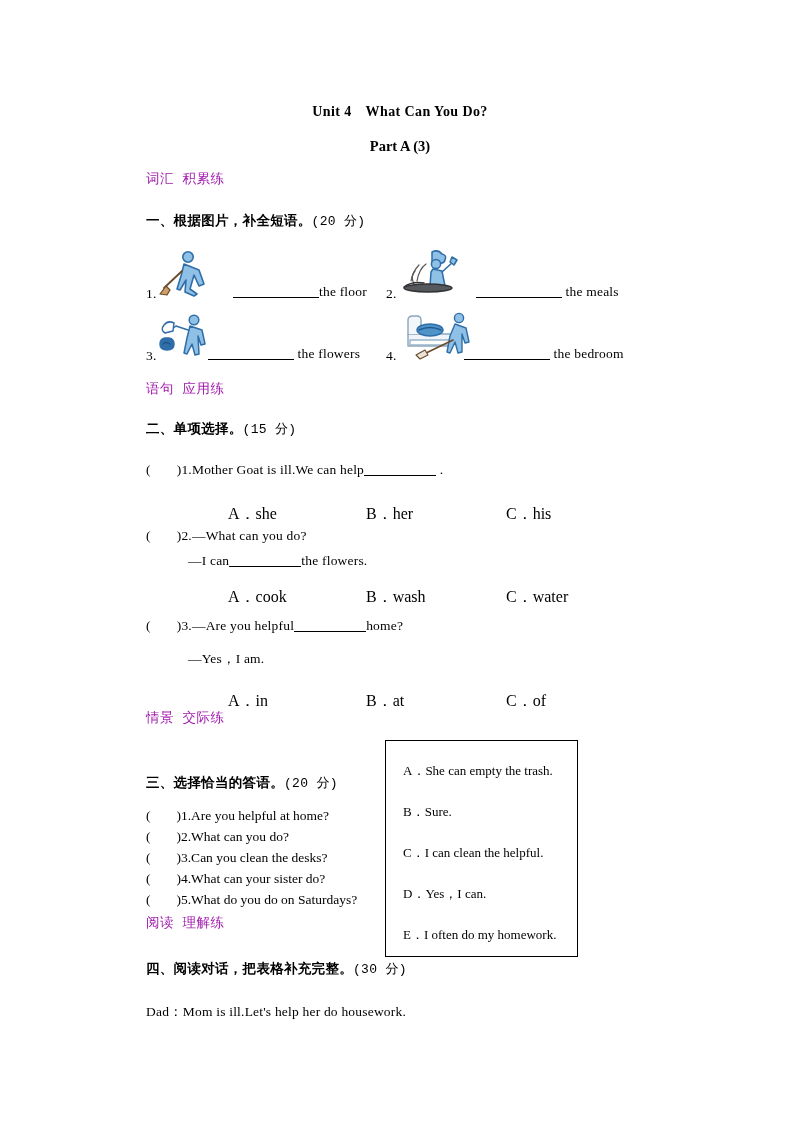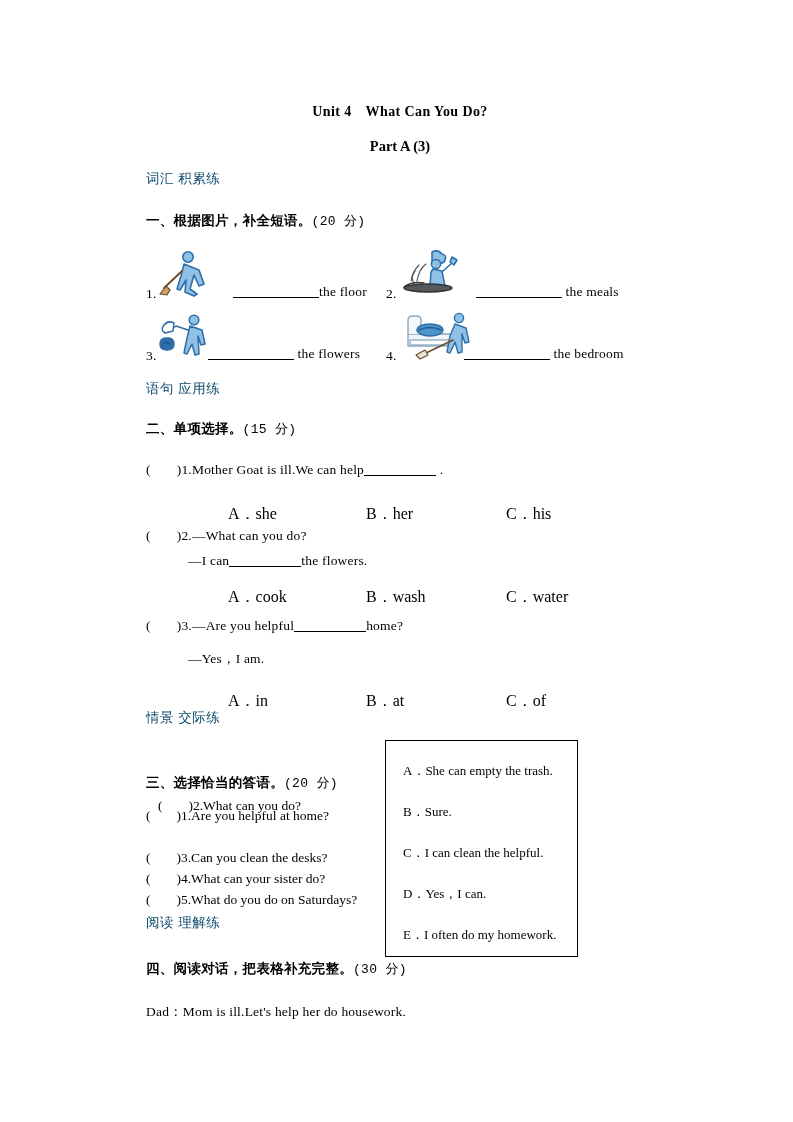--- a/index.html
+++ b/index.html
@@ -35,24 +35,24 @@
   #sub-title {
     left: 140px; top: 138px; width: 520px;
     text-align: center;
     font-weight: bold;
     font-size: 14.5px;
   }
 
   
   .band {
     left: 146px;
-    font-family: Liberation Sans, sans-serif;
+    font-family: Liberation Mono, monospace;
     font-size: 13.5px;
     letter-spacing: 0.5px;
-    color: #0c4a6e;
+    color: #a21caf;
   }
 
   
   .ex-head {
     left: 146px;
     font-family: "DejaVu Sans", "Liberation Sans", sans-serif;
     font-size: 13.5px;
     font-weight: bold;
     letter-spacing: 0.3px;
     white-space: nowrap;
@@ -227,21 +227,21 @@
 
   <div class="abs band" style="top:709px;text-align:right;">情景 交际练</div>
 
   <div class="abs ex-head" style="top:774px;">
     <span>三、选择恰当的答语。</span><span class="pts">(20 分)</span>
   </div>
 
   <div class="abs match-item" style="top:808px;">
     <span class="paren">(<span class="sp"></span></span><span>)1.Are you helpful at home?</span>
   </div>
-  <div class="abs match-item" style="top:798px;margin-left:12px;">
+  <div class="abs match-item" style="top:829px;">
     <span class="paren">(<span class="sp"></span></span><span>)2.What can you do?</span>
   </div>
   <div class="abs match-item" style="top:850px;">
     <span class="paren">(<span class="sp"></span></span><span>)3.Can you clean the desks?</span>
   </div>
   <div class="abs match-item" style="top:871px;">
     <span class="paren">(<span class="sp"></span></span><span>)4.What can your sister do?</span>
   </div>
   <div class="abs match-item" style="top:892px;">
     <span class="paren">(<span class="sp"></span></span><span>)5.What do you do on Saturdays?</span>

